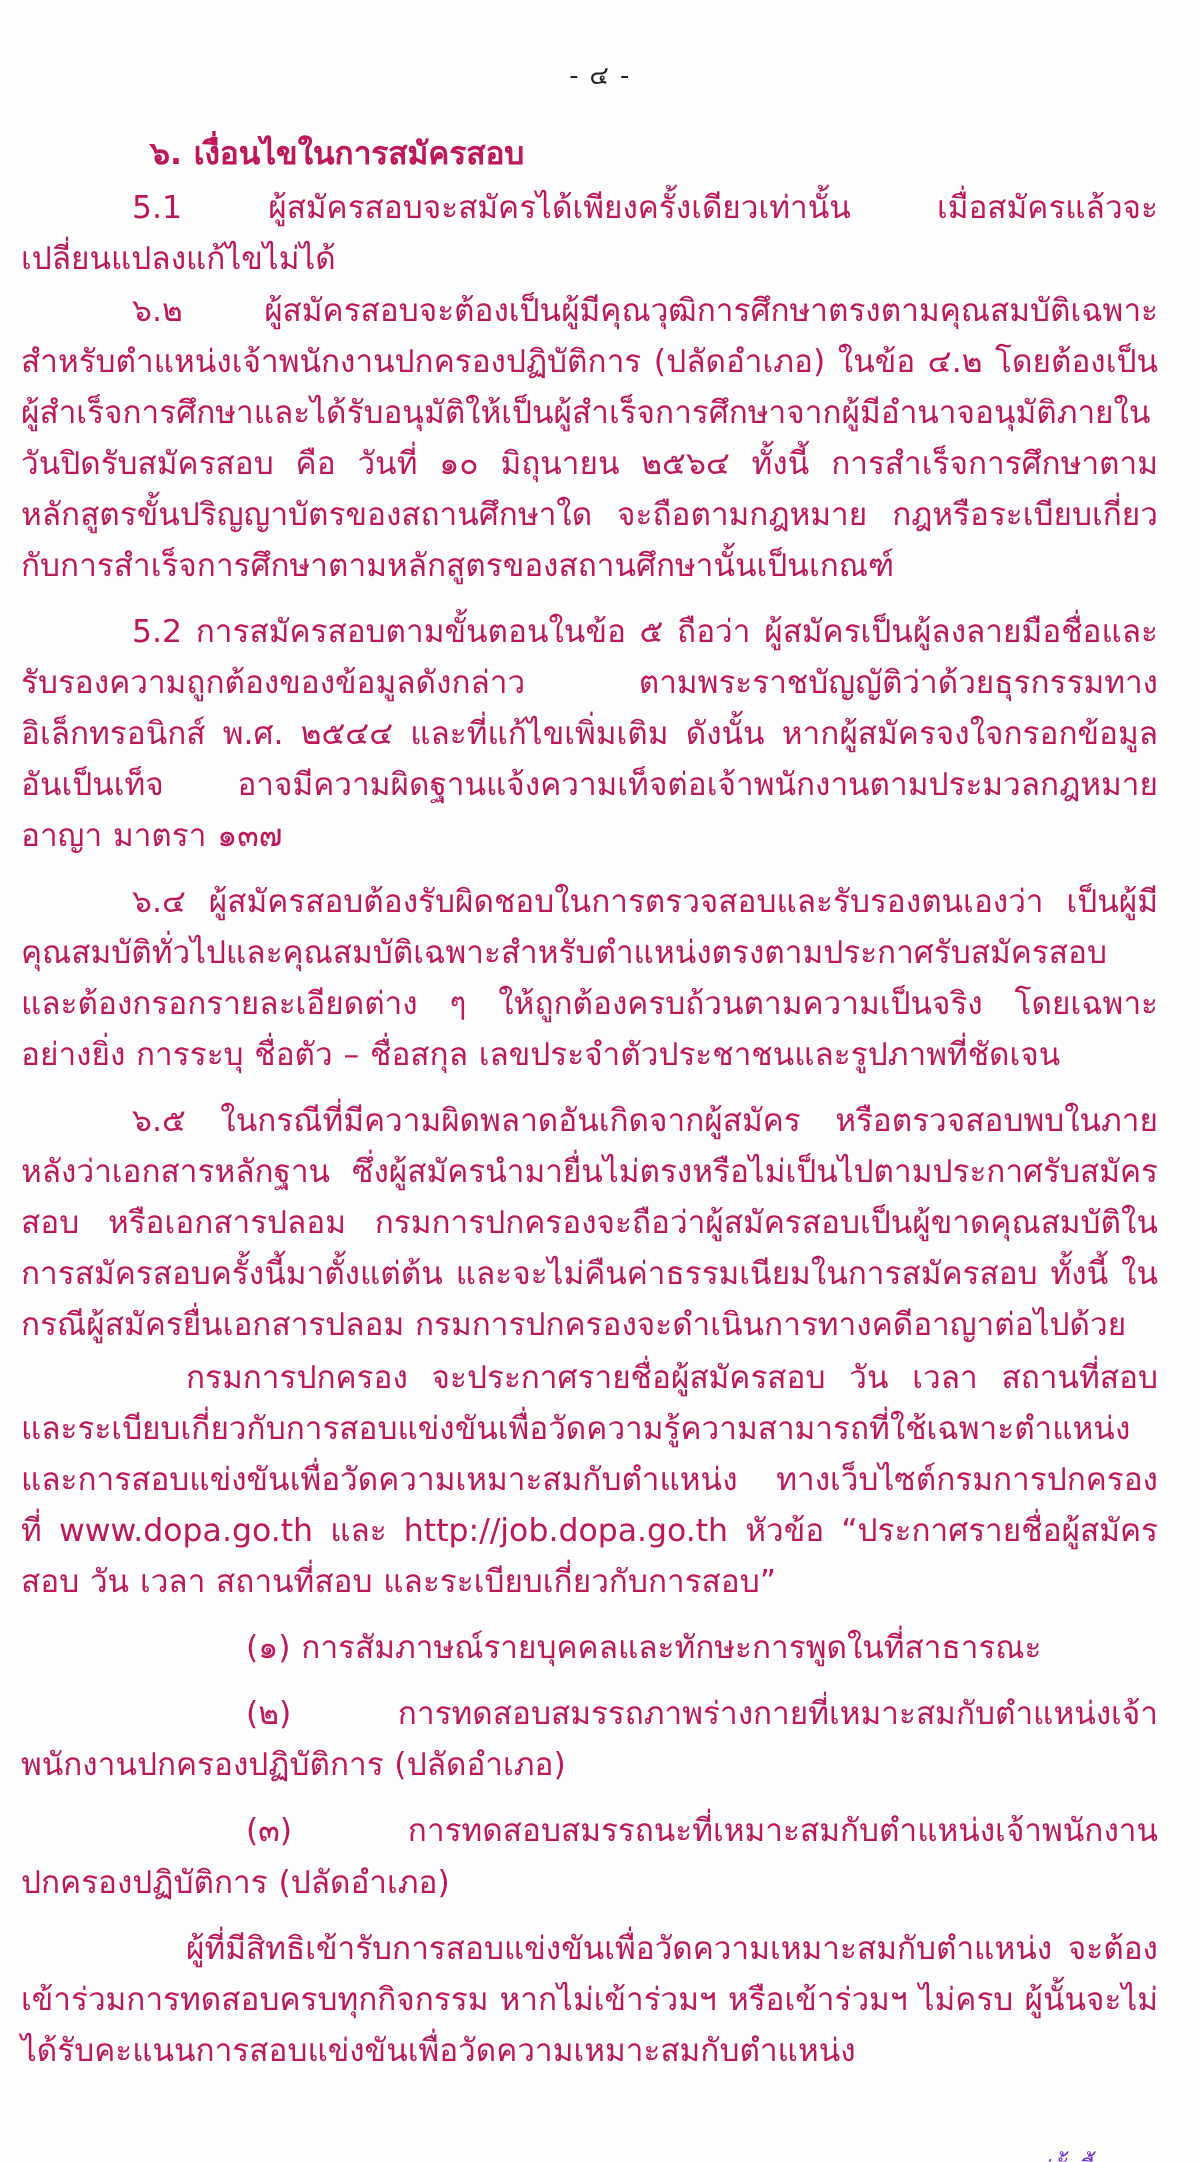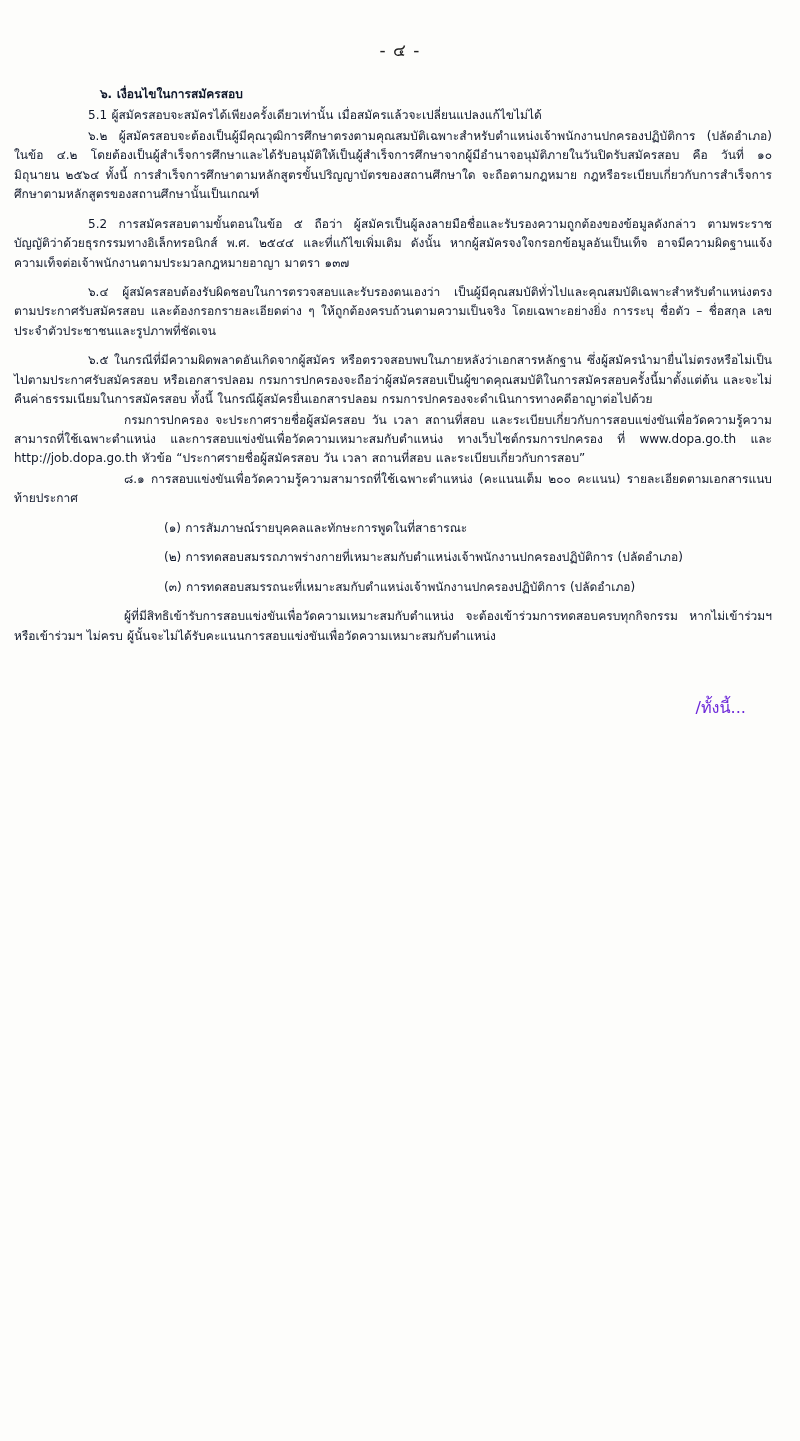--- a/index.html
+++ b/index.html
@@ -26,25 +26,25 @@
     font-size: 17px;
     margin-top: 36px;
     letter-spacing: 1px;
     color: #222;
   }
   .body-area {
     margin: 22px 28px 0 14px;
   }
   p {
     margin: 0 0 1px 0;
-    font-size: 12px;
+    font-size: 21px;
     line-height: 1.62;
     text-align: justify;
     text-justify: inter-word;
-    color: #0f172a;
+    color: #be185d;
     word-spacing: 0.5px;
   }
   .heading {
     font-weight: bold;
     margin-top: 12px;
     margin-bottom: 2px;
     text-align: left;
   }
   .ind-head { text-indent: 86px; }
   .ind-1 { text-indent: 74px; }
@@ -70,21 +70,20 @@
 
     <p class="heading ind-head">๖. เงื่อนไขในการสมัครสอบ</p>
     <p class="ind-1">5.1 ผู้สมัครสอบจะสมัครได้เพียงครั้งเดียวเท่านั้น เมื่อสมัครแล้วจะเปลี่ยนแปลงแก้ไขไม่ได้</p>
     <p class="ind-1">๖.๒ ผู้สมัครสอบจะต้องเป็นผู้มีคุณวุฒิการศึกษาตรงตามคุณสมบัติเฉพาะสำหรับตำแหน่งเจ้าพนักงานปกครองปฏิบัติการ (ปลัดอำเภอ) ในข้อ ๔.๒ โดยต้องเป็นผู้สำเร็จการศึกษาและได้รับอนุมัติให้เป็นผู้สำเร็จการศึกษาจากผู้มีอำนาจอนุมัติภายในวันปิดรับสมัครสอบ คือ วันที่ ๑๐ มิถุนายน ๒๕๖๔ ทั้งนี้ การสำเร็จการศึกษาตามหลักสูตรขั้นปริญญาบัตรของสถานศึกษาใด จะถือตามกฎหมาย กฎหรือระเบียบเกี่ยวกับการสำเร็จการศึกษาตามหลักสูตรของสถานศึกษานั้นเป็นเกณฑ์</p>
     <p class="ind-1 block-gap">5.2 การสมัครสอบตามขั้นตอนในข้อ ๕ ถือว่า ผู้สมัครเป็นผู้ลงลายมือชื่อและรับรองความถูกต้องของข้อมูลดังกล่าว ตามพระราชบัญญัติว่าด้วยธุรกรรมทางอิเล็กทรอนิกส์ พ.ศ. ๒๕๔๔ และที่แก้ไขเพิ่มเติม ดังนั้น หากผู้สมัครจงใจกรอกข้อมูลอันเป็นเท็จ อาจมีความผิดฐานแจ้งความเท็จต่อเจ้าพนักงานตามประมวลกฎหมายอาญา มาตรา ๑๓๗</p>
     <p class="ind-1 block-gap">๖.๔ ผู้สมัครสอบต้องรับผิดชอบในการตรวจสอบและรับรองตนเองว่า เป็นผู้มีคุณสมบัติทั่วไปและคุณสมบัติเฉพาะสำหรับตำแหน่งตรงตามประกาศรับสมัครสอบ และต้องกรอกรายละเอียดต่าง ๆ ให้ถูกต้องครบถ้วนตามความเป็นจริง โดยเฉพาะอย่างยิ่ง การระบุ ชื่อตัว – ชื่อสกุล เลขประจำตัวประชาชนและรูปภาพที่ชัดเจน</p>
     <p class="ind-1 block-gap">๖.๕ ในกรณีที่มีความผิดพลาดอันเกิดจากผู้สมัคร หรือตรวจสอบพบในภายหลังว่าเอกสารหลักฐาน ซึ่งผู้สมัครนำมายื่นไม่ตรงหรือไม่เป็นไปตามประกาศรับสมัครสอบ หรือเอกสารปลอม กรมการปกครองจะถือว่าผู้สมัครสอบเป็นผู้ขาดคุณสมบัติในการสมัครสอบครั้งนี้มาตั้งแต่ต้น และจะไม่คืนค่าธรรมเนียมในการสมัครสอบ ทั้งนี้ ในกรณีผู้สมัครยื่นเอกสารปลอม กรมการปกครองจะดำเนินการทางคดีอาญาต่อไปด้วย</p>
 
     <p class="ind-2">กรมการปกครอง จะประกาศรายชื่อผู้สมัครสอบ วัน เวลา สถานที่สอบ และระเบียบเกี่ยวกับการสอบแข่งขันเพื่อวัดความรู้ความสามารถที่ใช้เฉพาะตำแหน่ง และการสอบแข่งขันเพื่อวัดความเหมาะสมกับตำแหน่ง ทางเว็บไซต์กรมการปกครอง ที่ www.dopa.go.th และ http://job.dopa.go.th หัวข้อ “ประกาศรายชื่อผู้สมัครสอบ วัน เวลา สถานที่สอบ และระเบียบเกี่ยวกับการสอบ”</p>
 
-    <p class="ind-2">๘.๑ การสอบแข่งขันเพื่อวัดความรู้ความสามารถที่ใช้เฉพาะตำแหน่ง (คะแนนเต็ม ๒๐๐ คะแนน) รายละเอียดตามเอกสารแนบท้ายประกาศ</p>
 
     <p class="ind-3 block-gap">(๑) การสัมภาษณ์รายบุคคลและทักษะการพูดในที่สาธารณะ</p>
     <p class="ind-3 block-gap">(๒) การทดสอบสมรรถภาพร่างกายที่เหมาะสมกับตำแหน่งเจ้าพนักงานปกครองปฏิบัติการ (ปลัดอำเภอ)</p>
     <p class="ind-3 block-gap">(๓) การทดสอบสมรรถนะที่เหมาะสมกับตำแหน่งเจ้าพนักงานปกครองปฏิบัติการ (ปลัดอำเภอ)</p>
 
     <p class="ind-2 block-gap">ผู้ที่มีสิทธิเข้ารับการสอบแข่งขันเพื่อวัดความเหมาะสมกับตำแหน่ง จะต้องเข้าร่วมการทดสอบครบทุกกิจกรรม หากไม่เข้าร่วมฯ หรือเข้าร่วมฯ ไม่ครบ ผู้นั้นจะไม่ได้รับคะแนนการสอบแข่งขันเพื่อวัดความเหมาะสมกับตำแหน่ง</p>
 
     <div class="footer-line">/ทั้งนี้...</div>
 
   </div>

